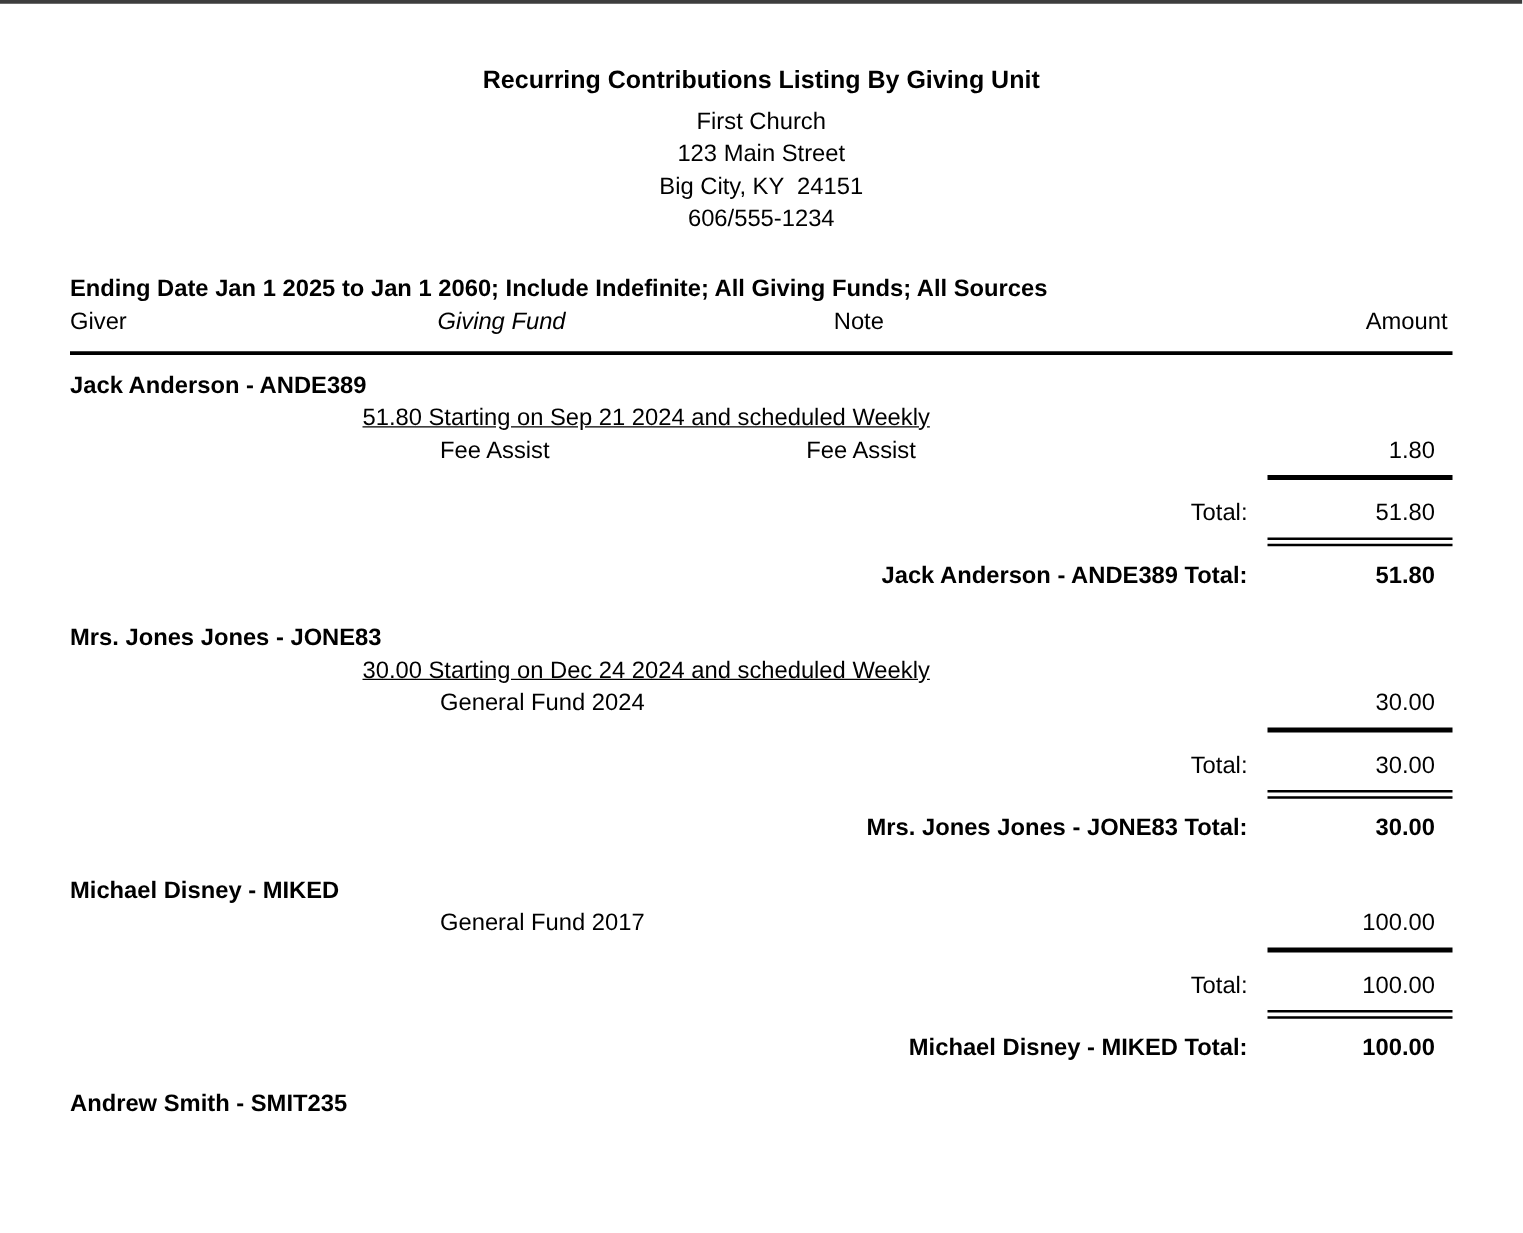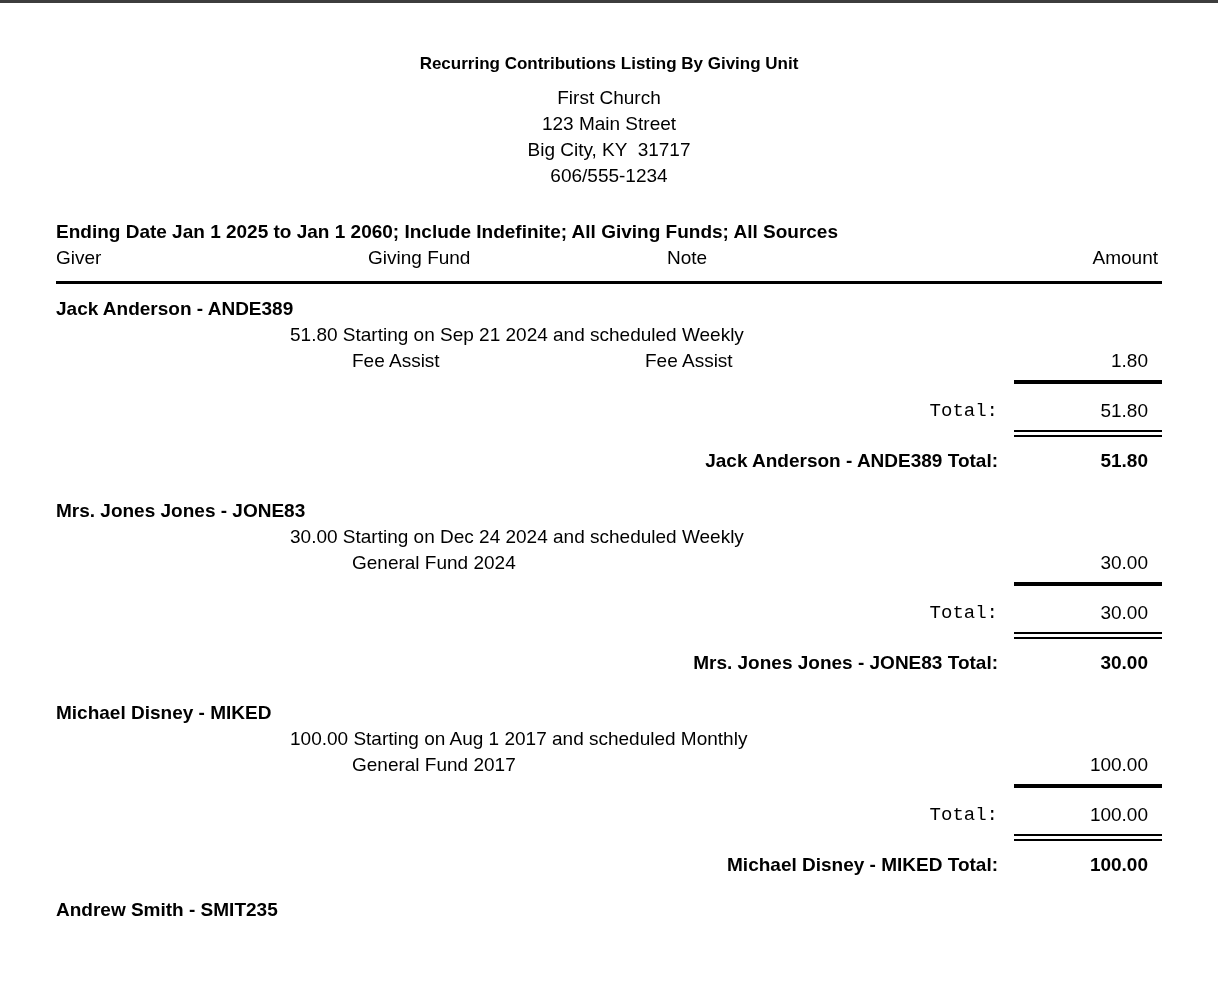--- a/index.html
+++ b/index.html
@@ -23,32 +23,32 @@
   }
   .report {
     position: relative;
     width: 1106px;
     margin-left: 56px;
     font-size: 19px;
     line-height: 26px;
   }
   .title-block { text-align: center; padding-top: 48px; }
   .report-title {
-    font-size: 17px;
+    font-size: 20px;
     font-weight: bold;
     line-height: 26px;
   }
   .address-block { margin-top: 8px; }
   .address-block div { white-space: pre; }
   .filter-line { text-align: left; margin-top: 30px; font-weight: bold; }
 
   .col-headers { position: relative; height: 26px; }
   .col-headers span { position: absolute; top: 0; }
   .h-giver  { left: 0; }
-  .h-fund   { left: 312px; }
+  .h-fund   { left: 294px; font-style: italic; }
   .h-note   { left: 611px; }
   .h-amount { right: 4px; }
 
   .header-rule {
     height: 3px;
     background: #000;
     margin-top: 10px;
   }
 
   .group { }
@@ -58,36 +58,37 @@
     white-space: nowrap;
   }
   .g1 { margin-top: 12px; }
   .g-next { margin-top: 24px; }
   .g-partial { margin-top: 19px; }
 
   .schedule-line {
     padding-left: 234px;
     height: 26px;
     white-space: nowrap;
+    text-decoration: underline;
   }
   .fund-row { position: relative; height: 26px; }
   .fund-row .fund { position: absolute; left: 296px; white-space: nowrap; }
   .fund-row .note { position: absolute; left: 589px; white-space: nowrap; }
   .amt { position: absolute; right: 14px; top: 0; text-align: right; }
 
   .sub-rule {
     width: 148px;
     height: 4px;
     background: #000;
     margin-left: auto;
     margin-right: 0;
     margin-top: 6px;
   }
   .total-row { position: relative; height: 26px; margin-top: 14px; }
-  .total-row .lbl { position: absolute; right: 164px; top: 0; font-family: Liberation Mono, monospace; }
+  .total-row .lbl { position: absolute; right: 164px; top: 0; }
   .double-rule {
     width: 148px;
     height: 7px;
     box-sizing: border-box;
     border-top: 2px solid #000;
     border-bottom: 2px solid #000;
     margin-left: auto;
     margin-right: 0;
     margin-top: 6px;
   }
@@ -105,21 +106,21 @@
 <div class="page">
   <div class="top-bar" style="background: rgb(61, 61, 61);"></div>
 
   <div class="report">
 
     <div class="title-block">
       <div class="report-title">Recurring Contributions Listing By Giving Unit</div>
       <div class="address-block">
         <div>First Church</div>
         <div>123 Main Street</div>
-        <div>Big City, KY  31717</div>
+        <div>Big City, KY  24151</div>
         <div>606/555-1234</div>
       </div>
       <div class="filter-line">Ending Date Jan 1 2025 to Jan 1 2060; Include Indefinite; All Giving Funds; All Sources</div>
     </div>
 
     <div class="col-headers">
       <span class="h-giver">Giver</span>
       <span class="h-fund">Giving Fund</span>
       <span class="h-note">Note</span>
       <span class="h-amount">Amount</span>
@@ -161,21 +162,20 @@
       </div>
       <div class="double-rule"></div>
       <div class="group-total-row">
         <span class="lbl">Mrs. Jones Jones - JONE83 Total:</span>
         <span class="amt">30.00</span>
       </div>
     </section>
 
     <section class="group">
       <div class="giver-line g-next">Michael Disney - MIKED</div>
-      <div class="schedule-line">100.00 Starting on Aug 1 2017 and scheduled Monthly</div>
       <div class="fund-row">
         <span class="fund">General Fund 2017</span>
         <span class="note"></span>
         <span class="amt">100.00</span>
       </div>
       <div class="sub-rule"></div>
       <div class="total-row">
         <span class="lbl">Total:</span>
         <span class="amt">100.00</span>
       </div>

